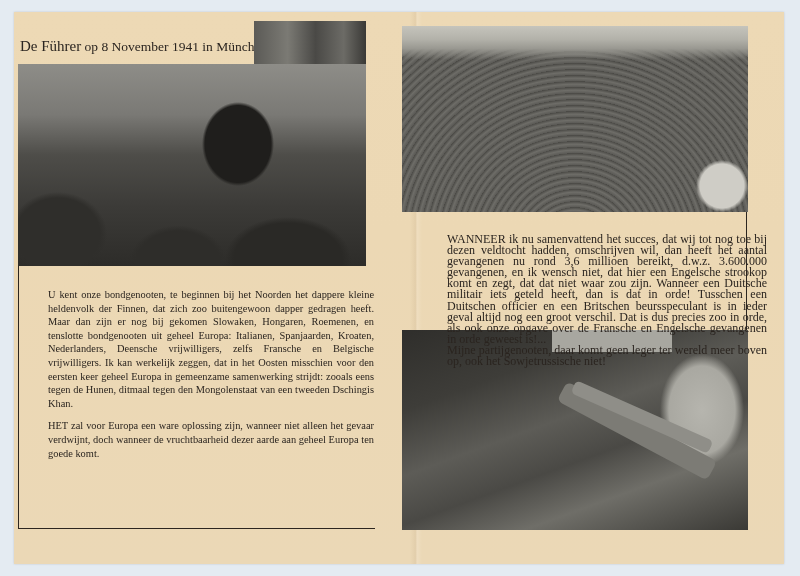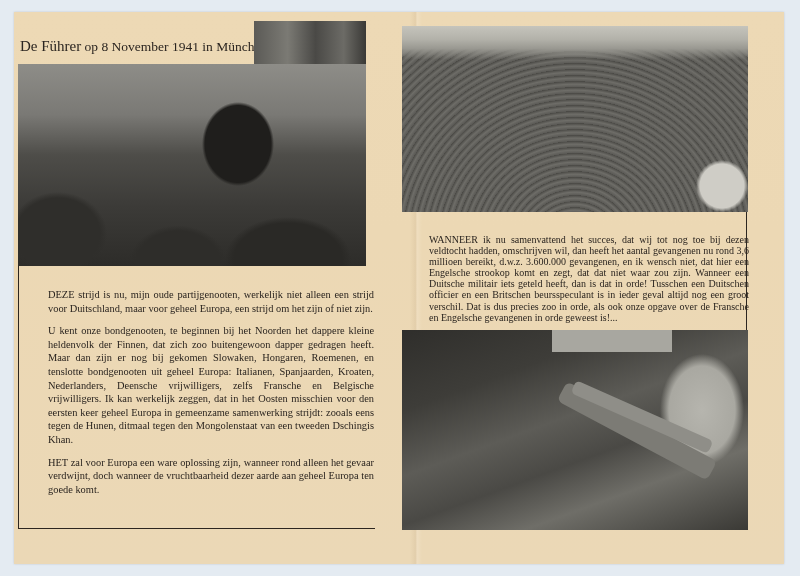--- a/index.html
+++ b/index.html
@@ -67,22 +67,22 @@
     position:absolute; left:48px; top:288px; width:326px;
     font-size:10.4px; line-height:13.6px; color:#2a241f; text-align:justify;
   }
   .ltext p { margin:0 0 9px 0; }
   
   .rbox {
     position:absolute; left:402px; top:212px; width:344px; height:118px;
     border-right:1.5px solid #2c2620;
   }
   .rtext {
-    position:absolute; left:429px; top:234px; width:320px;
-    font-size:10px; line-height:11.1px; color:#2a241f; text-align:justify;
+    position:absolute; left:447px; top:234px; width:320px;
+    font-size:12px; line-height:11.1px; color:#2a241f; text-align:justify;
   }
   .rtext p { margin:0; }
 </style>
 </head>
 <body>
 
 <div class="sheet">
   <div class="fold"></div>
 </div>
 
@@ -96,21 +96,21 @@
 <div class="photo p2"></div>
 
 <div class="photo p3">
   <div class="sky"></div>
   <div class="gun"></div>
   <div class="gun2"></div>
 </div>
 
 <div class="lbox"></div>
 <div class="ltext">
-  <p>DEZE strijd is nu, mijn oude partijgenooten, werkelijk niet alleen een strijd voor Duitschland, maar voor geheel Europa, een strijd om het zijn of niet zijn.</p>
   <p>U kent onze bondgenooten, te beginnen bij het Noorden het dappere kleine heldenvolk der Finnen, dat zich zoo buitengewoon dapper gedragen heeft. Maar dan zijn er nog bij gekomen Slowaken, Hongaren, Roemenen, en tenslotte bondgenooten uit geheel Europa: Italianen, Spanjaarden, Kroaten, Nederlanders, Deensche vrijwilligers, zelfs Fransche en Belgische vrijwilligers. Ik kan werkelijk zeggen, dat in het Oosten misschien voor den eersten keer geheel Europa in gemeenzame samenwerking strijdt: zooals eens tegen de Hunen, ditmaal tegen den Mongolenstaat van een tweeden Dschingis Khan.</p>
-  <p>HET zal voor Europa een ware oplossing zijn, wanneer rond alleen het gevaar verdwijnt, doch wanneer de vruchtbaarheid dezer aarde aan geheel Europa ten goede komt.</p>
+  <p>HET zal voor Europa een ware oplossing zijn, wanneer niet alleen het gevaar verdwijnt, doch wanneer de vruchtbaarheid dezer aarde aan geheel Europa ten goede komt.</p>
 </div>
 
 <div class="rbox"></div>
 <div class="rtext">
   <p>WANNEER ik nu samenvattend het succes, dat wij tot nog toe bij dezen veldtocht hadden, omschrijven wil, dan heeft het aantal gevangenen nu rond 3,6 millioen bereikt, d.w.z. 3.600.000 gevangenen, en ik wensch niet, dat hier een Engelsche strookop komt en zegt, dat dat niet waar zou zijn. Wanneer een Duitsche militair iets geteld heeft, dan is dat in orde! Tusschen een Duitschen officier en een Britschen beursspeculant is in ieder geval altijd nog een groot verschil. Dat is dus precies zoo in orde, als ook onze opgave over de Fransche en Engelsche gevangenen in orde geweest is!...</p>
+  <p>Mijne partijgenooten, daar komt geen leger ter wereld meer boven op, ook het Sowjetrussische niet!</p>
 </div>
 
 </body></html>

